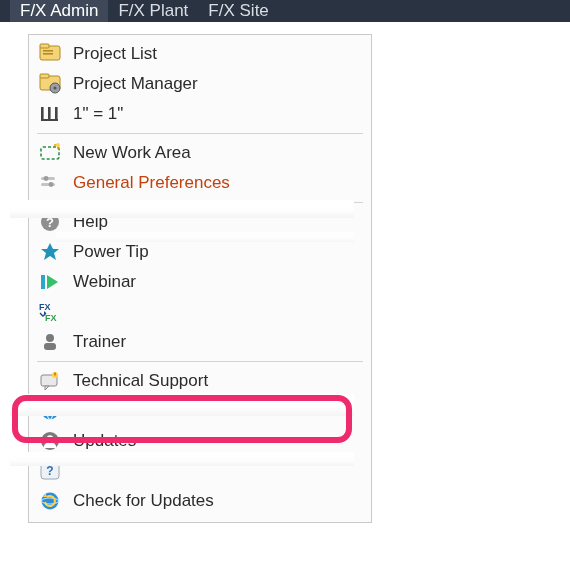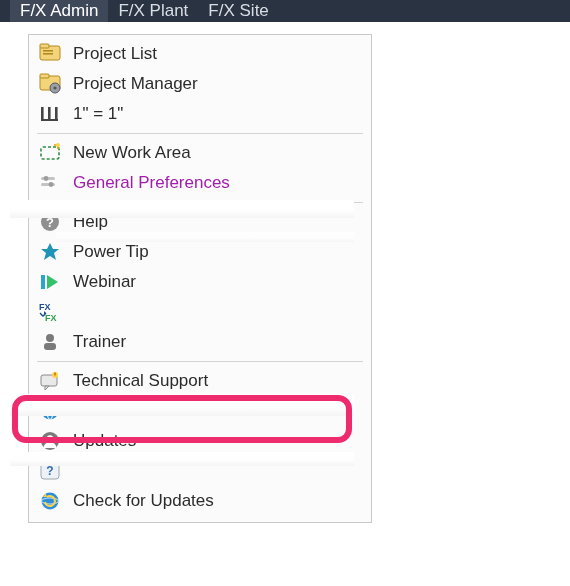--- a/index.html
+++ b/index.html
@@ -122,21 +122,21 @@
       <span class="icon">
         <svg width="22" height="22" viewBox="0 0 22 22">
           <rect x="2" y="5" width="18" height="12" rx="2" fill="none" stroke="#2f8f46" stroke-width="1.6" stroke-dasharray="3 2"></rect>
           <path d="M15 3 l4 0 l0 4" stroke="#e0a500" stroke-width="1.6" fill="none"></path>
           <circle cx="19" cy="3" r="2" fill="#ffd24a"></circle>
         </svg>
       </span>
       <span>New Work Area</span>
     </div>
 
-    <div class="menu-row" style="color:#a21caf">
+    <div class="menu-row" style="color:#c2410c">
       <span class="icon">
         <svg width="22" height="22" viewBox="0 0 22 22">
           <rect x="2" y="5" width="14" height="3" rx="1.5" fill="#c4c4c4"></rect>
           <rect x="2" y="11" width="14" height="3" rx="1.5" fill="#c4c4c4"></rect>
           <circle cx="7" cy="6.5" r="2.4" fill="#9c9c9c"></circle>
           <circle cx="12" cy="12.5" r="2.4" fill="#9c9c9c"></circle>
         </svg>
       </span>
       <span>General Preferences</span>
     </div>

